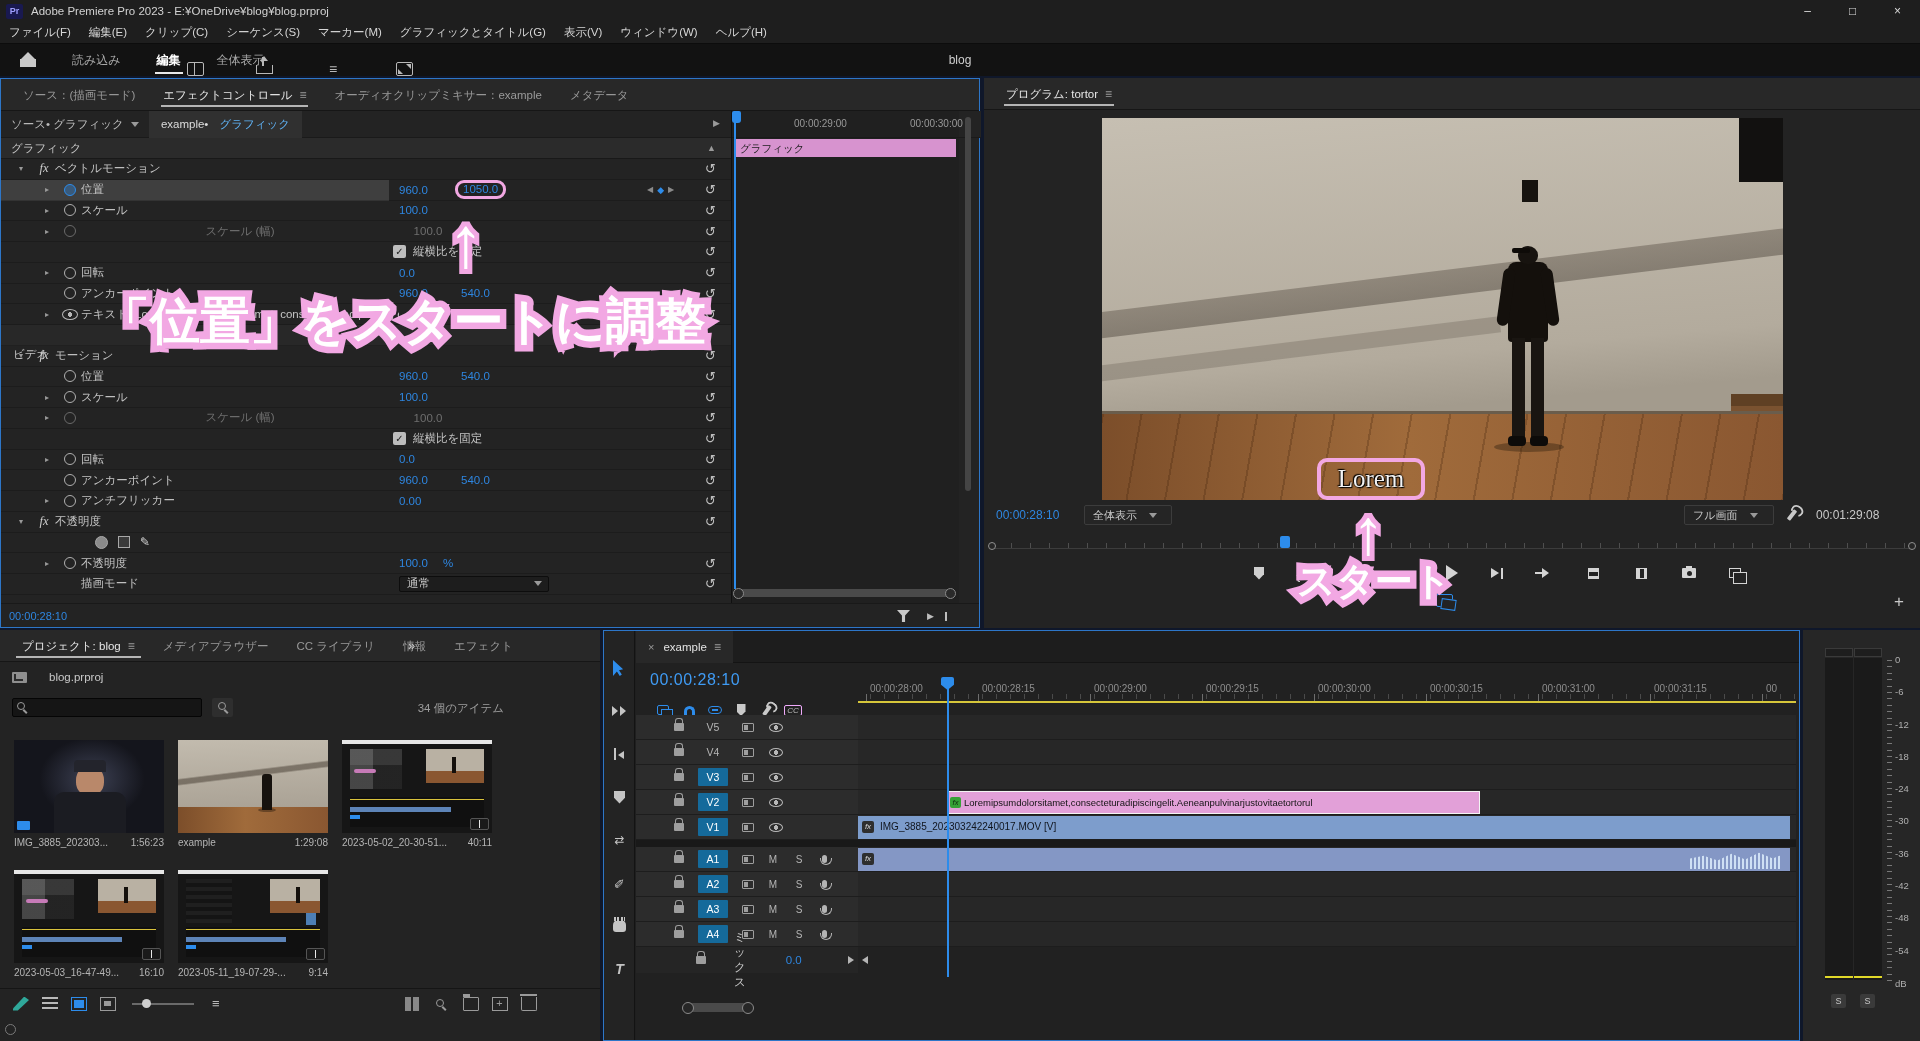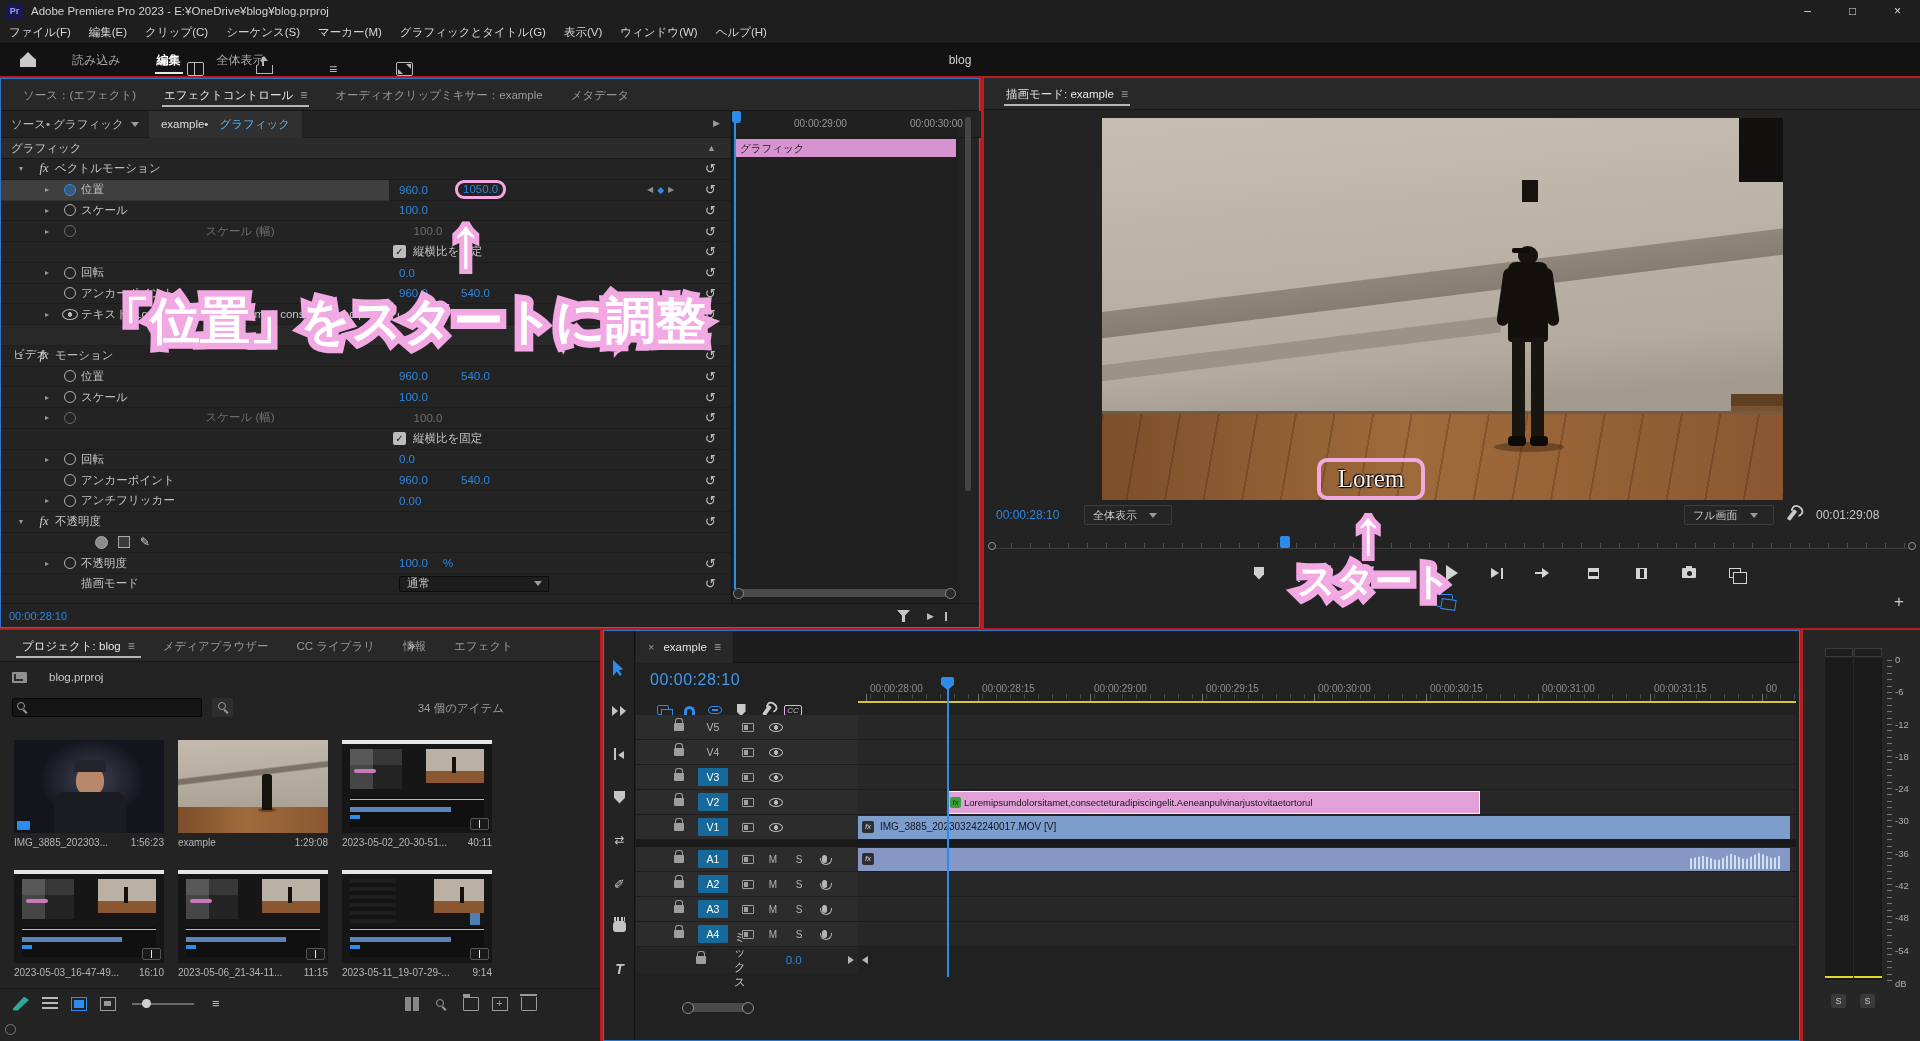--- a/index.html
+++ b/index.html
@@ -1,17 +1,17 @@
 <!DOCTYPE html>
 <html><head>
 <meta charset="utf-8">
 <style>
   html,body{margin:0;padding:0;background:#000;}
   *{box-sizing:border-box;}
-  #app{position:relative;width:1920px;height:1041px;background:#b91c1c;overflow:hidden;
+  #app{position:relative;width:1920px;height:1041px;background:#0f172a;overflow:hidden;
        font-family:"Liberation Sans","DejaVu Sans",sans-serif;color:#c8c8c8;font-size:11.5px;
        -webkit-font-smoothing:antialiased;}
   .abs{position:absolute;}
 
   
   #titlebar{position:absolute;left:0;top:0;width:1920px;height:22px;background:#1e1e1e;display:flex;align-items:center;}
   .prlogo{width:17px;height:15px;margin:0 8px 0 6px;background:#191950;border-radius:2px;color:#9f9fff;font-size:9px;font-weight:bold;display:flex;align-items:center;justify-content:center;}
   #titlebar .ttl{color:#d2d2d2;font-size:11.5px;}
   .winbtns{position:absolute;right:0;top:0;height:22px;display:flex;}
   .winbtns span{width:45px;height:22px;display:flex;align-items:center;justify-content:center;color:#d8d8d8;font-size:12px;}
@@ -354,21 +354,21 @@
     <span class="wstab">全体表示</span>
     <span id="wsproj">blog</span>
     <span class="wsic ic-grid2 abs" style="right:118px;top:9px;"></span>
     <span class="wsic ic-share abs" style="right:88px;top:9px;"></span>
     <span class="wsic ic-burger abs" style="right:58px;top:9px;">≡</span>
     <span class="wsic ic-full abs" style="right:26px;top:9px;"></span>
   </div>
 
   <div class="panel" id="fxpanel">
     <div class="ptabs">
-      <span class="ptab">ソース：(エフェクト)</span>
+      <span class="ptab">ソース：(描画モード)</span>
       <span class="ptab on"><span>エフェクトコントロール</span><i class="hmb">≡</i></span>
       <span class="ptab">オーディオクリップミキサー：example</span>
       <span class="ptab">メタデータ</span>
     </div>
     <div id="srcrow">
       <span class="chipA">
           <span>ソース• グラフィック</span>
           <i class="carat"></i>
         </span>
       <span class="chipB">
@@ -659,21 +659,21 @@
     <div id="fxbottom">
       <span id="fxtc">00:00:28:10</span>
       <span class="funnel"></span>
       <span class="fxminiplay">▶</span>
       <span class="fxminibar"></span>
     </div>
   </div>
 
   <div class="panel" id="progpanel">
     <div class="ptabs">
-      <span class="ptab on" style="margin-left:16px;"><span>描画モード: example</span><i class="hmb">≡</i></span>
+      <span class="ptab on" style="margin-left:16px;"><span>プログラム: tortor</span><i class="hmb">≡</i></span>
     </div>
     <div id="vid">
       <i class="streak"></i>
       <i class="streak2"></i>
       <i id="doorway" class="abs"></i>
       <i id="wallbox" class="abs"></i>
       <i id="steps" class="abs"></i>
       <div id="floor"></div>
       <div class="person">
         <i class="p-shadow abs"></i>
@@ -831,38 +831,20 @@
               <i></i>
             </span>
 
           </div>
           <div class="meta">
             <span class="nm">2023-05-03_16-47-49...</span>
             <span class="dur">16:10</span>
           </div>
         </div>
 
-        <div class="cell">
-          <div class="thumb ui">
-            <i class="a"></i>
-            <i class="b"></i>
-            <i class="c"></i>
-            <i class="d"></i>
-            <span class="bwave">
-              <i></i>
-              <i></i>
-              <i></i>
-            </span>
-
-          </div>
-          <div class="meta">
-            <span class="nm">2023-05-06_21-34-11...</span>
-            <span class="dur">11:15</span>
-          </div>
-        </div>
 
         <div class="cell">
           <div class="thumb ui2">
             <i class="a"></i>
             <i class="b"></i>
             <i class="c"></i>
             <i class="d"></i>
             <span class="bwave">
               <i></i>
               <i></i>

